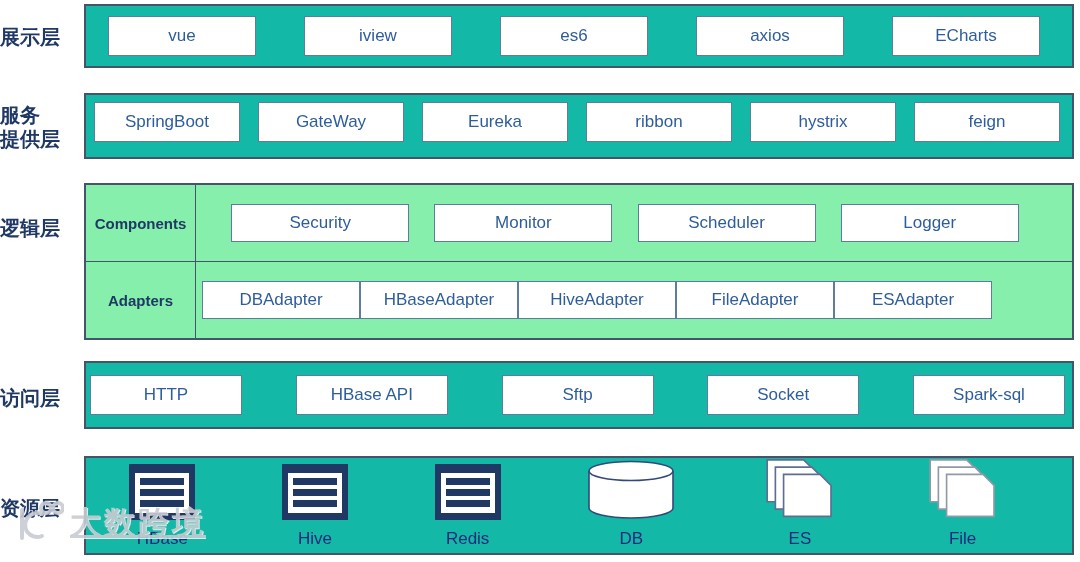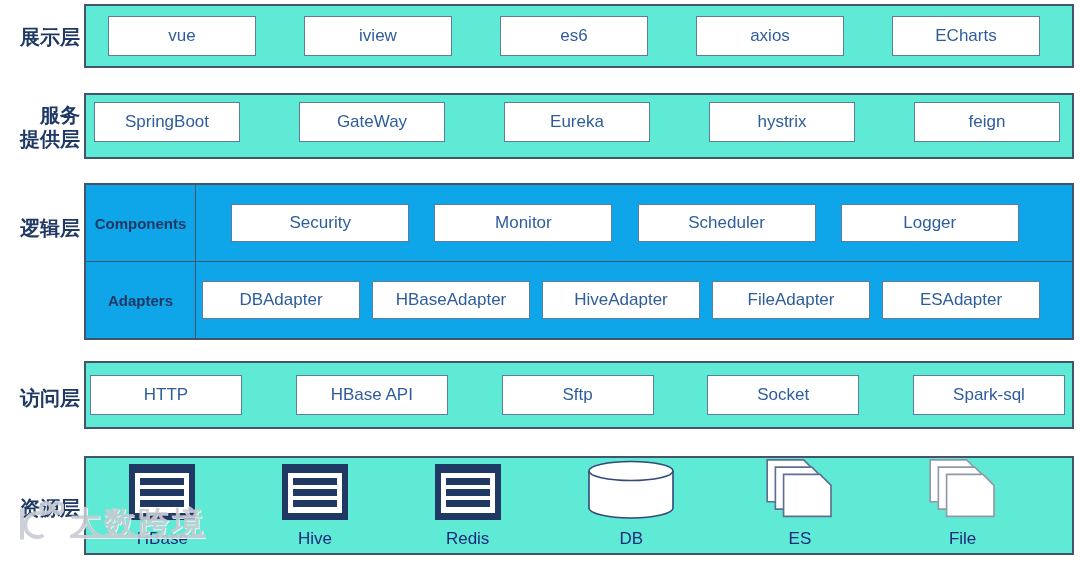--- a/index.html
+++ b/index.html
@@ -5,52 +5,52 @@
   html,body{margin:0;padding:0;}
   body{
     width:1080px;height:562px;position:relative;background:#ffffff;overflow:hidden;
     font-family:"Liberation Sans", sans-serif;
     --c-outer-border:#44546A; --c-inner-border:#5E7CA0; --c-box-text:#2E5D9C;
     --c-label-text:#1F3864; --c-icon-navy:#1F3864; --c-db-stroke:#33497A;
     --c-es-stroke:#5E6E93; --c-file-stroke:#9199A8; --c-resource-label:#1E2B7D;
     --c-watermark:#C8CBD2;
   }
   .layer-label{
-    position:absolute;left:0;width:80px;text-align:right;
+    position:absolute;left:0;width:80px;text-align:left;
     font-weight:bold;font-size:20px;color:var(--c-label-text);line-height:24px;
   }
   .row{
     position:absolute;left:84px;width:990px;box-sizing:border-box;
-    border:2px solid var(--c-outer-border);background:#5eead4;
+    border:2px solid var(--c-outer-border);background:#14b8a6;
     display:flex;align-items:center;
   }
   .row1{top:4px;height:64px;padding:0 32px 0 22px;justify-content:space-between;}
   .row2{top:93px;height:66px;padding:0 12px 8px 8px;justify-content:space-between;}
   .row4{top:361px;height:68px;padding:0 7px 0 4px;justify-content:space-between;}
   .row5{top:456px;height:99px;padding:0 28px 0 0;justify-content:space-around;}
   .box{
     box-sizing:border-box;height:40px;border:1.5px solid var(--c-inner-border);
     background:#fff;display:flex;align-items:center;justify-content:center;
     font-size:17px;color:var(--c-box-text);white-space:nowrap;
   }
   .w148{width:148px;} .w146{width:146px;} .w152{width:152px;}
   
   .row3{
     position:absolute;left:84px;top:183px;width:990px;height:157px;box-sizing:border-box;
-    border:2px solid var(--c-outer-border);background:#0ea5e9;
+    border:2px solid var(--c-outer-border);background:#86efac;
     display:grid;grid-template-columns:110px 1fr;grid-template-rows:77px 1fr;
   }
   .cell{box-sizing:border-box;display:flex;align-items:center;}
   .group-label{
     justify-content:center;border-right:1.5px solid var(--c-outer-border);
     font-weight:bold;font-size:15px;color:var(--c-label-text);
   }
   .divider-bottom{border-bottom:1.5px solid var(--c-outer-border);}
   .components-cell{justify-content:space-evenly;padding:0 28px 0 10px;}
-  .adapters-cell{justify-content:space-between;padding:0 32px 0 6px;}
+  .adapters-cell{justify-content:flex-start;padding:0 32px 0 6px;}
   .box-c{width:178px;height:38px;}
   .box-a{width:158px;height:38px;}
   
   .resource{
     display:flex;flex-direction:column;align-items:center;justify-content:flex-end;
     height:100%;padding-bottom:4px;box-sizing:border-box;
   }
   .res-label{font-size:17px;color:var(--c-resource-label);margin-top:9px;}
   .icon-wrap{display:block;}
   .server-frame{fill:var(--c-icon-navy);}
@@ -86,20 +86,21 @@
   <div class="box w148">iview</div>
   <div class="box w148">es6</div>
   <div class="box w148">axios</div>
   <div class="box w148">ECharts</div>
 </div>
 
 <div class="row row2">
   <div class="box w146">SpringBoot</div>
   <div class="box w146">GateWay</div>
   <div class="box w146">Eureka</div>
+  <div class="box w146">ribbon</div>
   <div class="box w146">hystrix</div>
   <div class="box w146">feign</div>
 </div>
 
 <div class="row3">
   <div class="cell group-label divider-bottom">Components</div>
   <div class="cell components-cell divider-bottom">
     <div class="box box-c">Security</div>
     <div class="box box-c">Monitor</div>
     <div class="box box-c">Scheduler</div>

